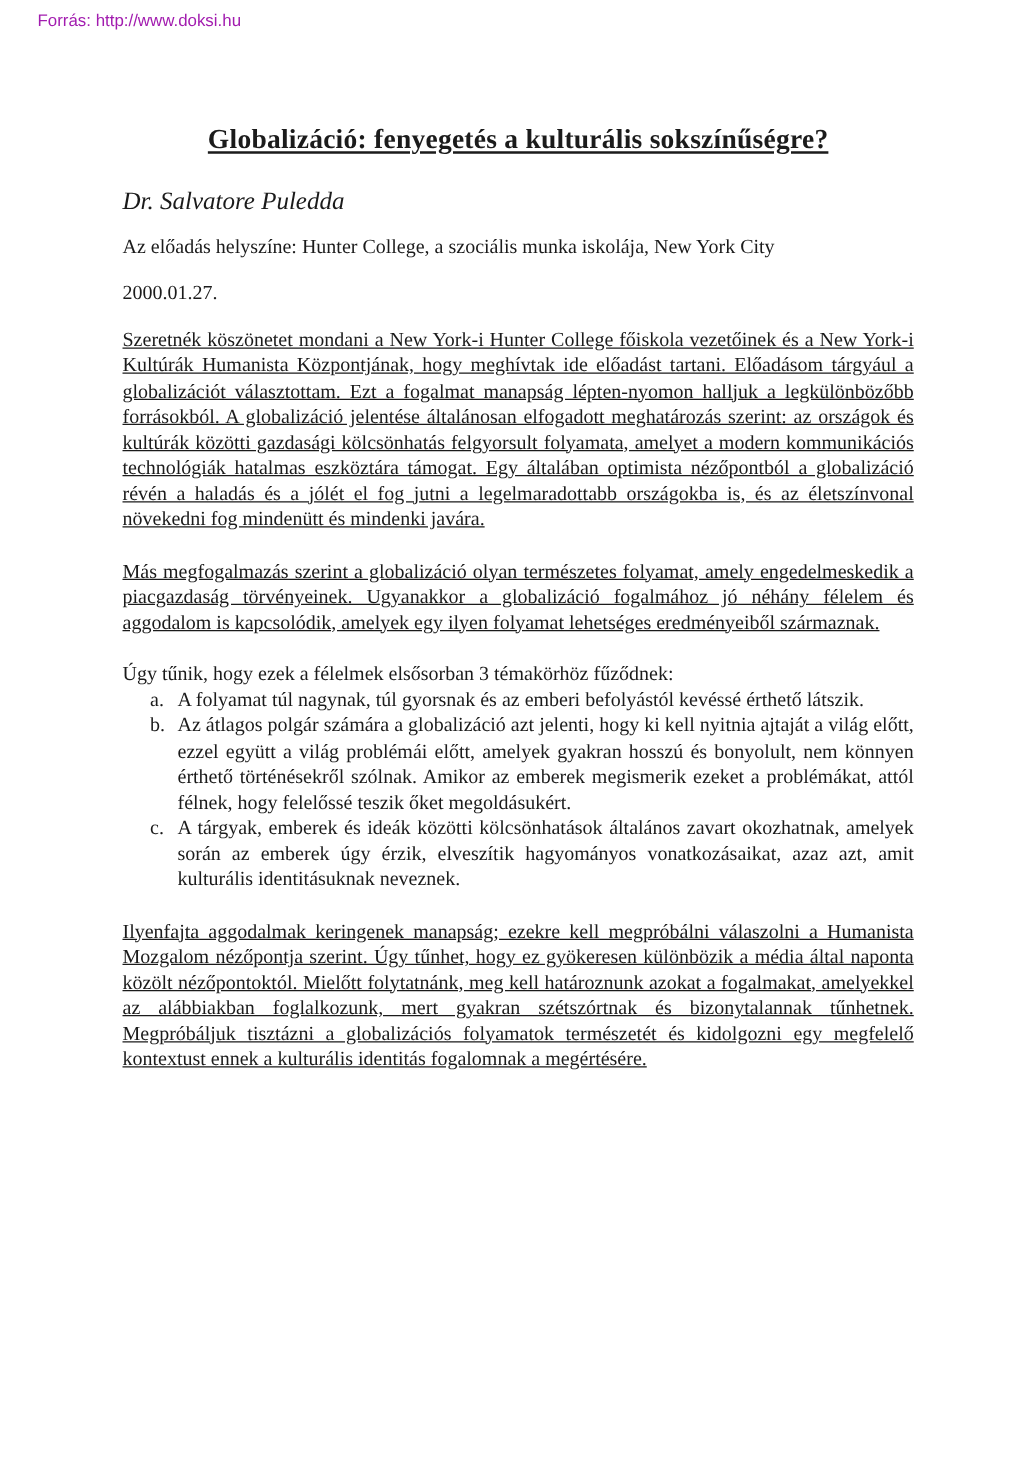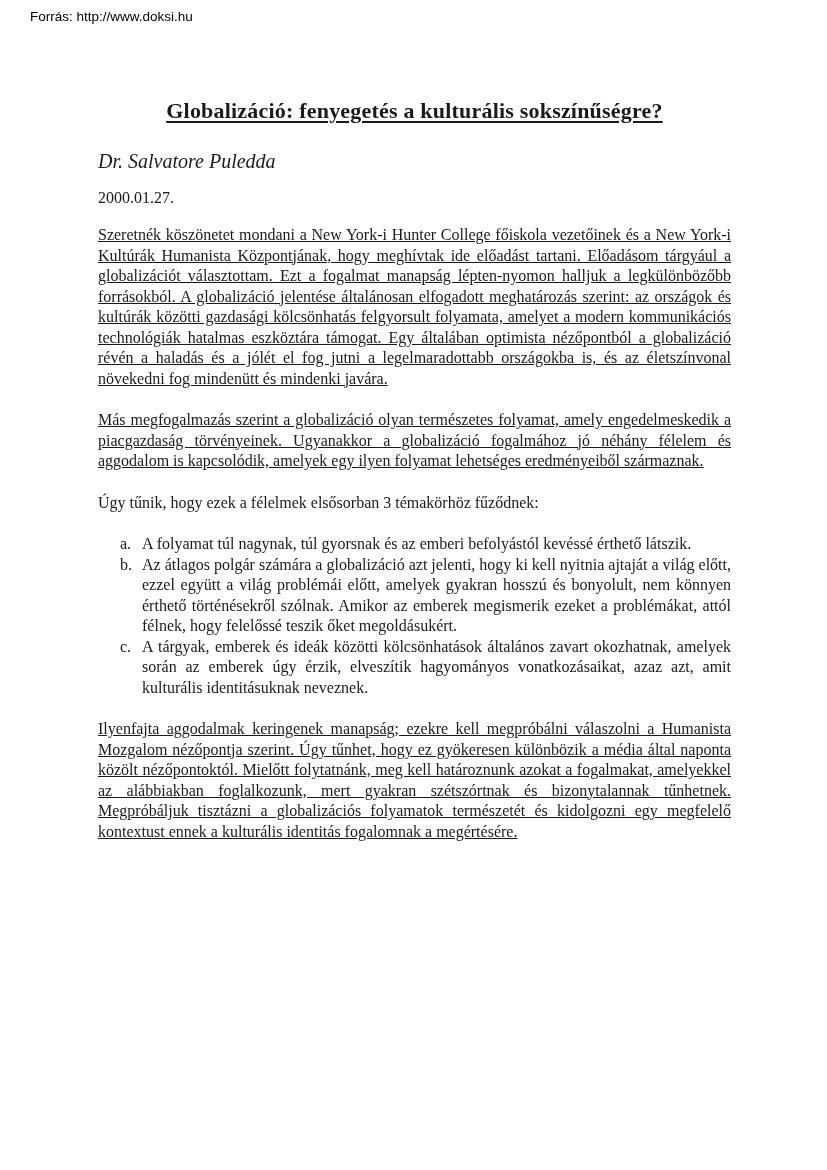--- a/index.html
+++ b/index.html
@@ -16,21 +16,21 @@
     background: #ffffff;
     color: #1b1b1b;
     overflow: hidden;
   }
   .source-note {
     position: absolute;
     top: 9px;
     left: 30px;
     font-family: "Liberation Sans", sans-serif;
     font-size: 13.5px;
-    color: #000000;
+    color: #a21caf;
   }
   .content {
     position: absolute;
     left: 98px;
     top: 97px;
     width: 633px;
     font-size: 16px;
     line-height: 20.5px;
   }
   .doc-title {
@@ -52,21 +52,21 @@
     font-size: 20px;
     margin-bottom: 16px;
   }
   .meta-line { margin-bottom: 17px; }
   .date-line { }
   .para {
     text-align: justify;
     margin-bottom: 21px;
     text-decoration: underline;
   }
-  .intro-line { margin-bottom: 21px; }
+  .intro-line { }
   .fear-list {
     list-style: none;
     margin-bottom: 21px;
   }
   .fear-list li { display: flex; }
   .fear-list .marker {
     flex: none;
     width: 22px;
     margin-left: 22px;
   }
@@ -81,20 +81,21 @@
 <div class="page">
 
   <div class="source-note">Forrás: http://www.doksi.hu</div>
 
   <div class="content">
 
     <h1 class="doc-title"><span class="title-underline">Globalizáció: fenyegetés a kulturális sokszínűségre?</span></h1>
 
     <p class="author-line">Dr. Salvatore Puledda</p>
 
+    <p class="meta-line">Az előadás helyszíne: Hunter College, a szociális munka iskolája, New York City</p>
 
     <p class="meta-line date-line">2000.01.27.</p>
 
     <p class="para">Szeretnék köszönetet mondani a New York-i Hunter College főiskola vezetőinek és a New York-i Kultúrák Humanista Központjának, hogy meghívtak ide előadást tartani. Előadásom tárgyául a globalizációt választottam. Ezt a fogalmat manapság lépten-nyomon halljuk a legkülönbözőbb forrásokból. A globalizáció jelentése általánosan elfogadott meghatározás szerint: az országok és kultúrák közötti gazdasági kölcsönhatás felgyorsult folyamata, amelyet a modern kommunikációs technológiák hatalmas eszköztára támogat. Egy általában optimista nézőpontból a globalizáció révén a haladás és a jólét el fog jutni a legelmaradottabb országokba is, és az életszínvonal növekedni fog mindenütt és mindenki javára.</p>
 
     <p class="para">Más megfogalmazás szerint a globalizáció olyan természetes folyamat, amely engedelmeskedik a piacgazdaság törvényeinek. Ugyanakkor a globalizáció fogalmához jó néhány félelem és aggodalom is kapcsolódik, amelyek egy ilyen folyamat lehetséges eredményeiből származnak.</p>
 
     <p class="intro-line">Úgy tűnik, hogy ezek a félelmek elsősorban 3 témakörhöz fűződnek:</p>
 
     <ol class="fear-list">

